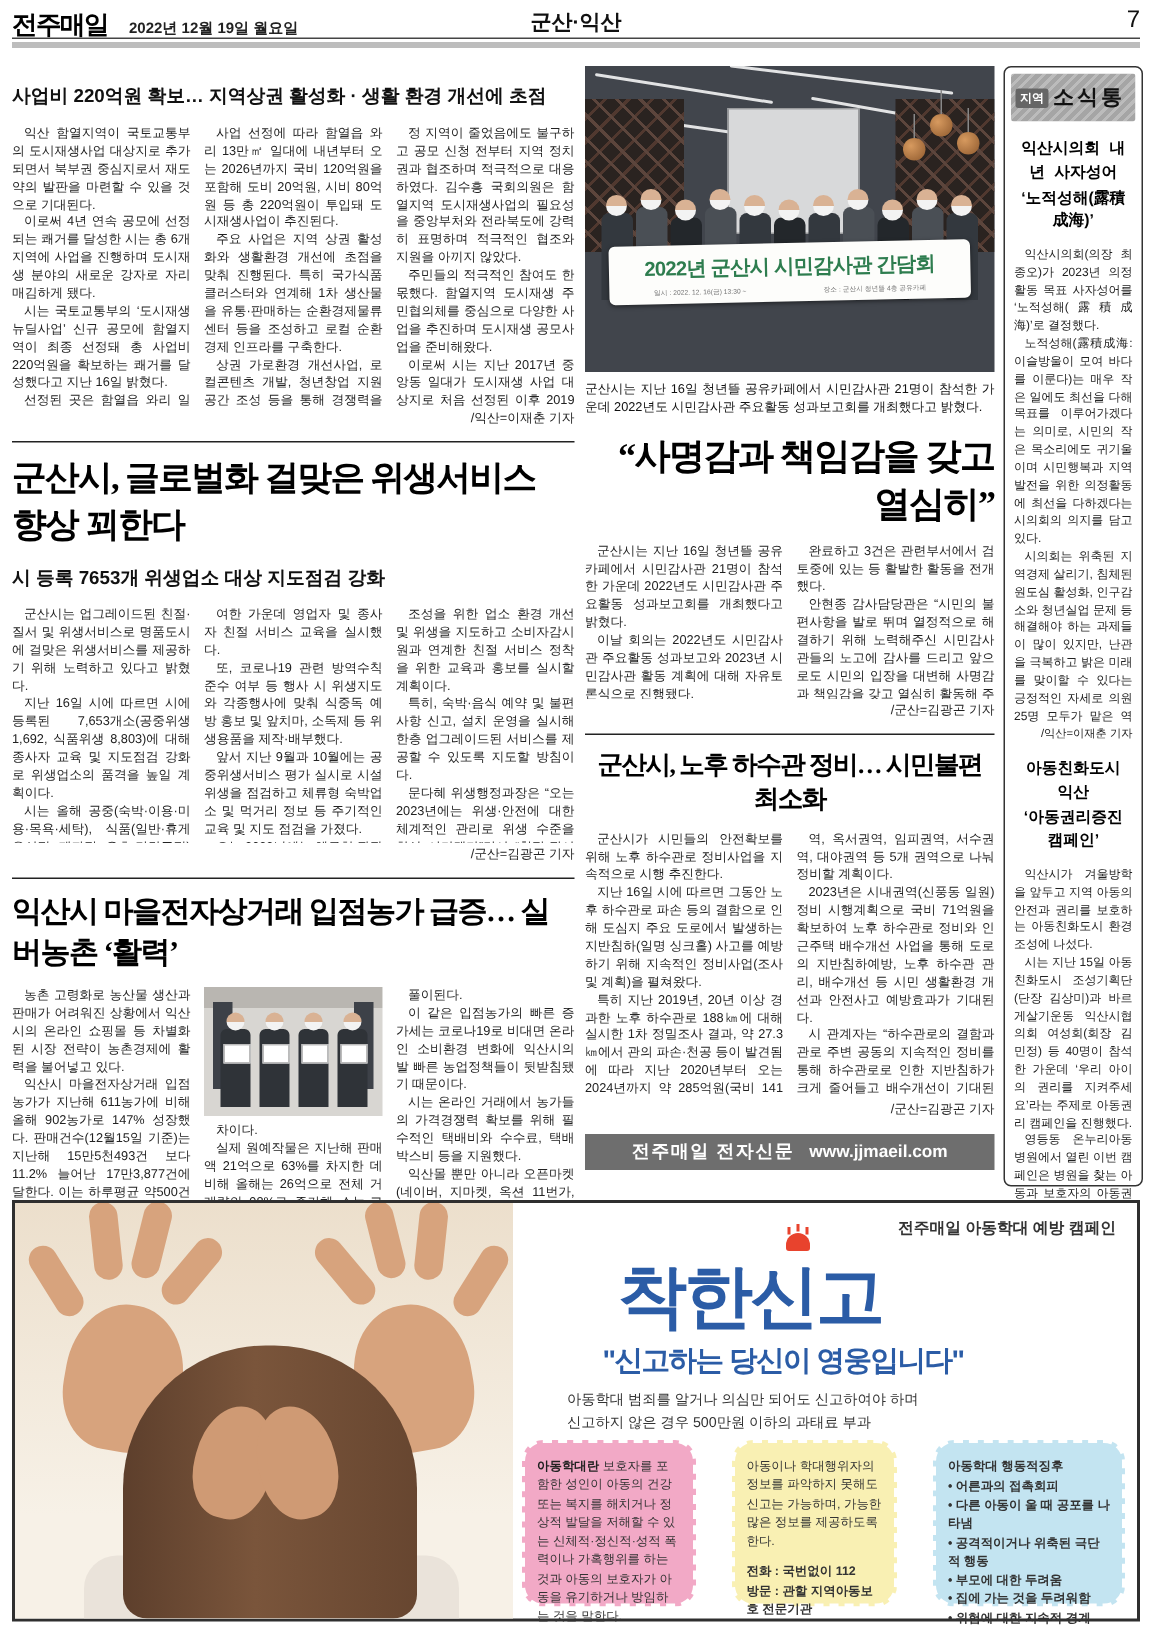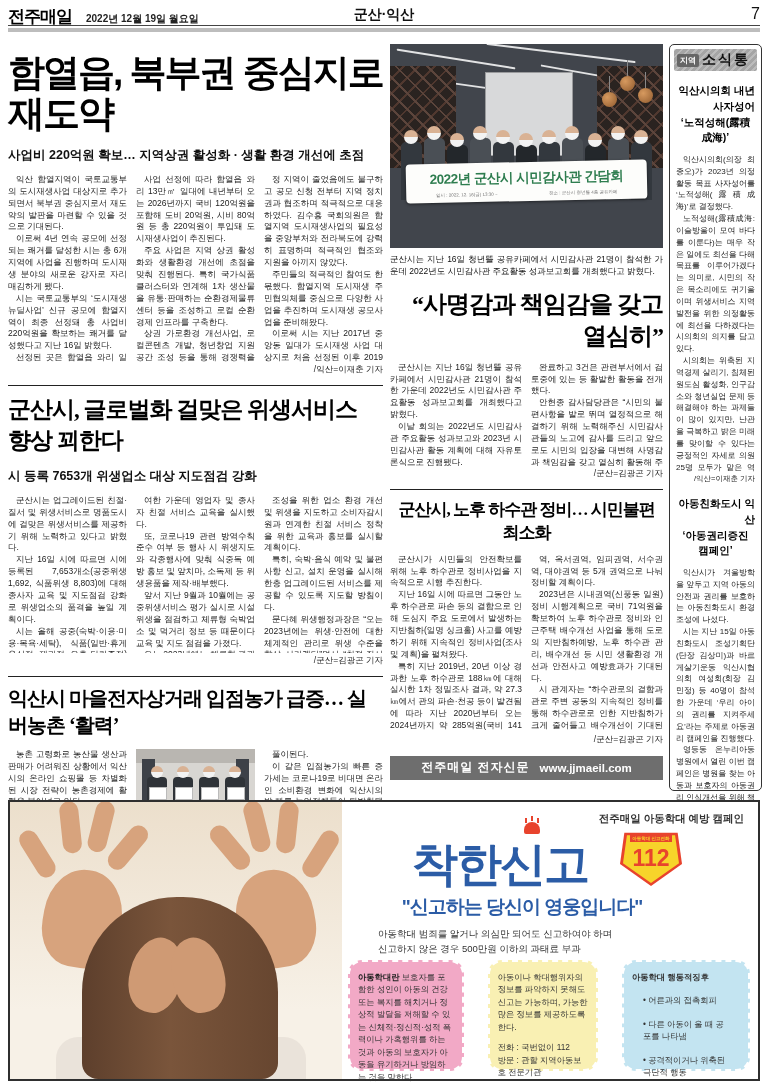--- a/index.html
+++ b/index.html
@@ -57,25 +57,25 @@
   .pb-details{display:flex;justify-content:space-around;font-size:4.5px;color:#777;margin-top:4px;}
   .photo-caption{font-size:8.5px;line-height:1.45;color:#111;margin-top:5px;text-align:justify;}
 
   
   .epaper{margin-top:10px;height:24px;background:#6e6e6e;color:#fff;display:flex;align-items:center;justify-content:center;gap:10px;}
   .ep-label{font-size:12px;font-weight:800;letter-spacing:1px;}
   .ep-url{font-size:11.5px;font-weight:600;}
 
   
   .sidebar{position:absolute;left:669px;top:44px;width:93px;height:747px;border:1px solid #333;border-radius:5px;background:#fff;box-sizing:border-box;padding:5px 6px;}
-  .side-head{height:22px;margin:-1px -2px 0 -2px;background:#a5a5a5;background-image:repeating-linear-gradient(135deg,rgba(255,255,255,.25) 0 2px,transparent 2px 5px);display:flex;align-items:center;gap:3px;padding:0 3px;border-radius:2px;}
+  .side-head{height:32px;margin:-1px -2px 0 -2px;background:#a5a5a5;background-image:repeating-linear-gradient(135deg,rgba(255,255,255,.25) 0 2px,transparent 2px 5px);display:flex;align-items:center;gap:3px;padding:0 3px;border-radius:2px;}
   .side-head-tag{background:#666;color:#fff;font-size:8px;font-weight:700;padding:1px 3px;border-radius:2px;}
   .side-head-title{font-size:14px;font-weight:900;color:#111;letter-spacing:2px;}
   .side-item{margin-top:12px;}
-  .side-h1{font-size:10.5px;font-weight:800;text-align:right;line-height:1.5;color:#000;}
+  .side-h1{font-size:10.5px;font-weight:800;text-align:center;line-height:1.5;color:#000;font-family:Liberation Mono, monospace;}
   .side-h2{font-size:10.5px;font-weight:800;text-align:center;line-height:1.5;color:#000;margin-bottom:8px;}
   .side-body{font-size:8px;line-height:1.48;text-align:justify;color:#222;overflow:hidden;}
   .side-body p{margin:0;text-indent:7px;}
   .side-byline{font-size:7.5px;text-align:right;margin-top:2px;color:#222;}
 
   
   .ad{position:absolute;left:8px;top:800px;width:752px;height:281px;border:2px solid #2f2f2f;box-sizing:border-box;background:#fff;}
   .ad-photo{position:absolute;left:0;top:0;width:332px;height:100%;background:linear-gradient(180deg,#ecdfcc,#f7f1e7 75%);overflow:hidden;}
   .hand{position:absolute;width:150px;height:175px;}
   .hand .palm{position:absolute;bottom:0;left:32px;width:78px;height:98px;background:#d7a37d;border-radius:48% 48% 42% 42%;}
@@ -102,22 +102,22 @@
   .badge-top{position:absolute;top:7px;left:10px;right:10px;background:#e8432d;color:#f7d42a;font-size:4.5px;text-align:center;padding:1px 0;font-weight:700;}
   .badge-num{position:absolute;top:17px;left:0;right:0;text-align:center;font-size:23px;font-weight:900;color:#e8432d;}
   .ad-slogan{position:absolute;top:92px;left:0;width:360px;text-align:center;font-size:19px;font-weight:900;color:#2b5ca6;letter-spacing:-1px;}
   .ad-notice{position:absolute;top:124px;left:36px;font-size:9.5px;line-height:1.6;color:#333;}
   .ad-boxes{position:absolute;left:6px;right:8px;top:158px;bottom:8px;display:flex;gap:24px;}
   .abox{border:2px dashed #fff;border-radius:14px;padding:9px 8px;font-size:8.3px;line-height:1.5;color:#333;box-sizing:border-box;}
   .abox b{color:#222;}
   .abox-pink{width:128px;background:#f2a9c6;}
   .abox-yellow{width:122px;background:#f9f0b3;}
   .abox-blue{width:142px;background:#c3e4f1;}
-  .abox-yellow .contact{font-weight:400;margin-top:8px;}
-  .bullets p{margin:11px;}
+  .abox-yellow .contact{font-weight:700;margin-top:8px;}
+  .bullets p{margin:0;font-weight:bold;}
   .bullets p::before{content:"• ";}
   .abox-blue .bx-title{font-weight:800;margin-bottom:1px;}
 
   
   .photo-cert{position:relative;width:100%;height:86px;background:#d8d6d2;overflow:hidden;margin-bottom:4px;}
   .cert-top{position:absolute;top:0;left:0;right:0;height:14px;background:#b9b6b1;}
   .cbanner{position:absolute;top:10px;width:13px;height:58px;background:#3d4148;}
   .cb-l{left:6px;} .cb-r{right:6px;}
   .cpeople{position:absolute;left:0;right:0;bottom:6px;display:flex;justify-content:center;gap:6px;align-items:flex-end;}
   .cp{position:relative;width:20px;height:52px;background:#2f3338;border-radius:4px 4px 0 0;}
@@ -133,21 +133,20 @@
     <span class="mh-logo">전주매일</span><span class="mh-date">2022년 12월 19일 월요일</span>
     <span class="mh-section">군산·익산</span>
     <span class="mh-page">7</span>
   </div>
   <div class="rule-thin"></div>
   <div class="rule-thick"></div>
 
   <div class="region-left">
 
     <div>
-      <div class="h-main">함열읍, 북부권 중심지로 재도약</div>
       <div class="subhead">사업비 220억원 확보… 지역상권 활성화 · 생활 환경 개선에 초점</div>
       <div class="cols" style="height:188px;">
         <div class="col">
             <p>익산 함열지역이 국토교통부의 도시재생사업 대상지로 추가되면서 북부권 중심지로서 재도약의 발판을 마련할 수 있을 것으로 기대된다.</p>
             <p>이로써 4년 연속 공모에 선정되는 쾌거를 달성한 시는 총 6개 지역에 사업을 진행하며 도시재생 분야의 새로운 강자로 자리매김하게 됐다.</p>
             <p>시는 국토교통부의 ‘도시재생 뉴딜사업’ 신규 공모에 함열지역이 최종 선정돼 총 사업비 220억원을 확보하는 쾌거를 달성했다고 지난 16일 밝혔다.</p>
             <p>선정된 곳은 함열읍 와리 일원으로 특화재생형 도시재생 뉴딜사업이 추진된다. 시는 ‘다함께 즐거운 순환경제 특화도시 함열(咸悅)’이라는 주제로 공모를 신청해 선정되는 성과를 거뒀다.</p>
           </div>
         <div class="col">
             <p>사업 선정에 따라 함열읍 와리 13만㎡ 일대에 내년부터 오는 2026년까지 국비 120억원을 포함해 도비 20억원, 시비 80억원 등 총 220억원이 투입돼 도시재생사업이 추진된다.</p>
@@ -170,21 +169,21 @@
       <div class="subhead">시 등록 7653개 위생업소 대상 지도점검 강화</div>
       <div class="cols" style="height:158px;">
         <div class="col">
             <p>군산시는 업그레이드된 친절·질서 및 위생서비스로 명품도시에 걸맞은 위생서비스를 제공하기 위해 노력하고 있다고 밝혔다.</p>
             <p>지난 16일 시에 따르면 시에 등록된 7,653개소(공중위생 1,692, 식품위생 8,803)에 대해 종사자 교육 및 지도점검 강화로 위생업소의 품격을 높일 계획이다.</p>
             <p>시는 올해 공중(숙박·이용·미용·목욕·세탁), 식품(일반·휴게음식점, 제과점, 유흥·단란주점) 등 10개 업종에 대해 24회 1만2,013명이 참</p>
           </div>
         <div class="col">
             <p>여한 가운데 영업자 및 종사자 친절 서비스 교육을 실시했다.</p>
             <p>또, 코로나19 관련 방역수칙 준수 여부 등 행사 시 위생지도와 각종행사에 맞춰 식중독 예방 홍보 및 앞치마, 소독제 등 위생용품을 제작·배부했다.</p>
-            <p>앞서 지난 9월과 10월에는 공중위생서비스 평가 실시로 시설 위생을 점검하고 체류형 숙박업소 및 먹거리 정보 등 때문이다 교육 및 지도 점검을 가졌다.</p>
+            <p>앞서 지난 9월과 10월에는 공중위생서비스 평가 실시로 시설 위생을 점검하고 체류형 숙박업소 및 먹거리 정보 등 주기적인 교육 및 지도 점검을 가졌다.</p>
             <p>오는 2023년에는 체류형 관광문화</p>
           </div>
         <div class="col">
             <p>조성을 위한 업소 환경 개선 및 위생을 지도하고 소비자감시원과 연계한 친절 서비스 정착을 위한 교육과 홍보를 실시할 계획이다.</p>
             <p>특히, 숙박·음식 예약 및 불편사항 신고, 설치 운영을 실시해 한층 업그레이드된 서비스를 제공할 수 있도록 지도할 방침이다.</p>
             <p>문다혜 위생행정과장은 “오는 2023년에는 위생·안전에 대한 체계적인 관리로 위생 수준을 향상 시키겠다”면서 “친절·질서 및 명품도시에 걸맞은 위생서비스 제공을 위해 총력을 다하겠다”고 밝혔다.</p>
           </div>
       </div>
       <div class="byline">/군산=김광곤 기자</div>
     </div>
@@ -307,21 +306,21 @@
     <div class="side-head">
       <span class="side-head-tag">지역</span>
       <span class="side-head-title">소식통</span>
     </div>
 
     <div class="side-item">
       <div class="side-h1">익산시의회 내년 사자성어</div>
       <div class="side-h2">‘노적성해(露積成海)’</div>
       <div class="side-body" style="height:318px;">
           <p>익산시의회(의장 최종오)가 2023년 의정활동 목표 사자성어를 ‘노적성해(露積成海)’로 결정했다.</p>
-          <p>노적성해(露積成海: 이슬방울이 모여 바다를 이룬다)는 매우 작은 일에도 최선을 다해 목표를 이루어가겠다는 의미로, 시민의 작은 목소리에도 귀기울이며 위생서비스 지역발전을 위한 의정활동에 최선을 다하겠다는 시의회의 의지를 담고 있다.</p>
+          <p>노적성해(露積成海: 이슬방울이 모여 바다를 이룬다)는 매우 작은 일에도 최선을 다해 목표를 이루어가겠다는 의미로, 시민의 작은 목소리에도 귀기울이며 시민행복과 지역발전을 위한 의정활동에 최선을 다하겠다는 시의회의 의지를 담고 있다.</p>
           <p>시의회는 위축된 지역경제 살리기, 침체된 원도심 활성화, 인구감소와 청년실업 문제 등 해결해야 하는 과제들이 많이 있지만, 난관을 극복하고 밝은 미래를 맞이할 수 있다는 긍정적인 자세로 의원 25명 모두가 맡은 역할에 충실하고 본연의 업무에 최선을 다해 과제들을 해결하고 익산의 더 큰 희망, 시민들의 더 힘찬 내일을 앞당기겠다는 각오를 밝혔다.</p>
         </div>
       <div class="side-byline">/익산=이재춘 기자</div>
     </div>
 
     <div class="side-item">
       <div class="side-h1">아동친화도시 익산</div>
       <div class="side-h2">‘아동권리증진 캠페인’</div>
       <div class="side-body" style="height:278px;">
           <p>익산시가 겨울방학을 앞두고 지역 아동의 안전과 권리를 보호하는 아동친화도시 환경조성에 나섰다.</p>
@@ -352,25 +351,20 @@
       <div class="hair"></div>
       <div class="fhand fh1"></div>
       <div class="fhand fh2"></div>
     </div>
 
     <div class="ad-right">
       <div class="ad-campaign">전주매일 아동학대 예방 캠페인</div>
       <div class="ad-title">
         <span>착한신고</span>
         <span class="siren"></span>
-      </div>
-      <div class="badge112">
-        <div class="badge-inner"></div>
-        <div class="badge-top">아동학대 신고전화</div>
-        <div class="badge-num">112</div>
       </div>
       <div class="ad-slogan">"신고하는 당신이 영웅입니다"</div>
       <div class="ad-notice">
         <div>아동학대 범죄를 알거나 의심만 되어도 신고하여야 하며</div>
         <div>신고하지 않은 경우 500만원 이하의 과태료 부과</div>
       </div>
       <div class="ad-boxes">
         <div class="abox abox-pink">
           <b>아동학대란</b><span> 보호자를 포함한 성인이 아동의 건강 또는 복지를 해치거나 정상적 발달을 저해할 수 있는 신체적·정신적·성적 폭력이나 가혹행위를 하는 것과 아동의 보호자가 아동을 유기하거나 방임하는 것을 말한다.</span>
         </div>

